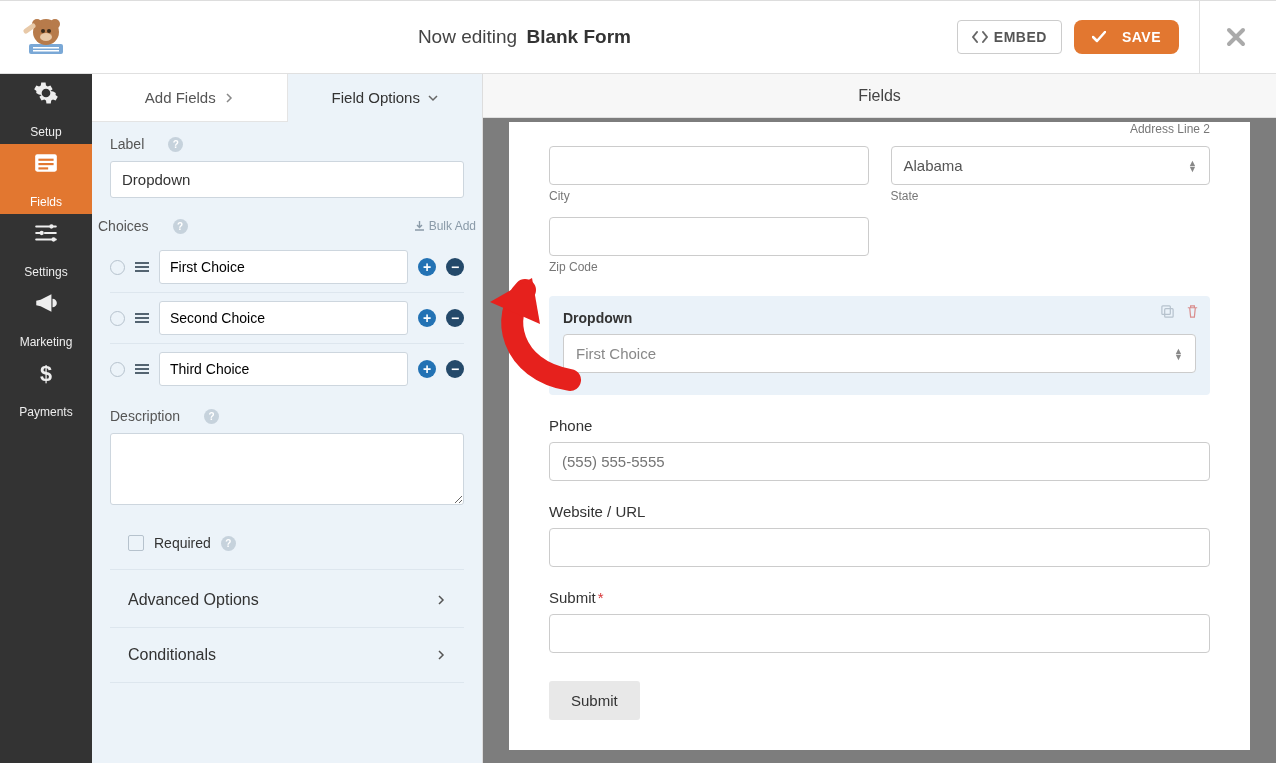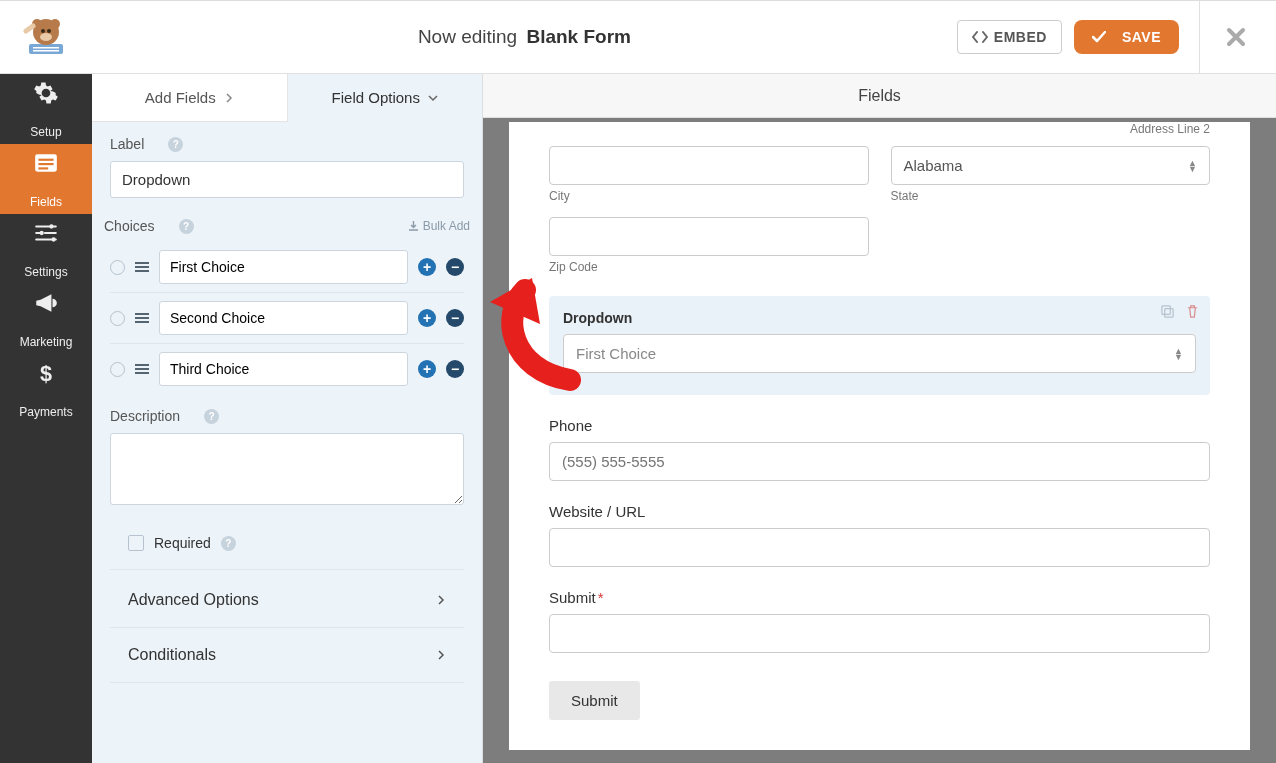--- a/index.html
+++ b/index.html
@@ -40,21 +40,21 @@
 .panel-body { flex: 1; background: #ecf3f9; overflow-y: auto; padding: 0; }
 .section-header { display: flex; align-items: center; justify-content: space-between; padding: 11px 18px 12px; font-size: 16px; color: #333; border-bottom: 1px solid #d8e2eb; margin: 0 18px; }
 .section-header .idtxt { color: #8a9aa8; font-weight: 400; font-size: 14px; }
 
 .field-row { padding: 14px 18px 6px; }
 .field-label { font-size: 14px; color: #555; display: flex; align-items: center; gap: 24px; margin-bottom: 9px; }
 .help-q { width: 15px; height: 15px; border-radius: 50%; background: #c6d2dc; color: #fff; font-size: 10px; display: inline-flex; align-items: center; justify-content: center; font-weight: 700; }
 .text-input { width: 100%; padding: 9px 11px; border: 1px solid #cdd6de; border-radius: 3px; font-size: 15px; color: #333; }
 .text-input::placeholder { color: #888; }
 
-.choices-head { display: flex; align-items: center; justify-content: space-between; padding: 14px 12px 8px; text-align: right; }
+.choices-head { display: flex; align-items: center; justify-content: space-between; padding: 14px 6px 8px; text-align: right; }
 .bulk-add { font-size: 12px; color: #8a9aa8; display: flex; align-items: center; gap: 4px; cursor: pointer; }
 
 .choice-list { padding: 0 18px; }
 .choice-row { display: flex; align-items: center; gap: 10px; padding: 8px 0; border-bottom: 1px solid #dde6ee; }
 .choice-row:last-child { border-bottom: none; }
 .radio-dot { width: 15px; height: 15px; border: 1.5px solid #b6c2cd; border-radius: 50%; flex-shrink: 0; }
 .drag-handle { color: #546471; display: flex; flex-direction: column; gap: 2px; cursor: grab; flex-shrink: 0; }
 .drag-handle .bar { width: 14px; height: 2px; background: #546471; }
 .choice-input { flex: 1; padding: 8px 10px; border: 1px solid #cdd6de; border-radius: 3px; font-size: 14px; }
 .circ-btn { width: 18px; height: 18px; border-radius: 50%; display: inline-flex; align-items: center; justify-content: center; color: #fff; font-size: 14px; font-weight: 700; cursor: pointer; flex-shrink: 0; }

